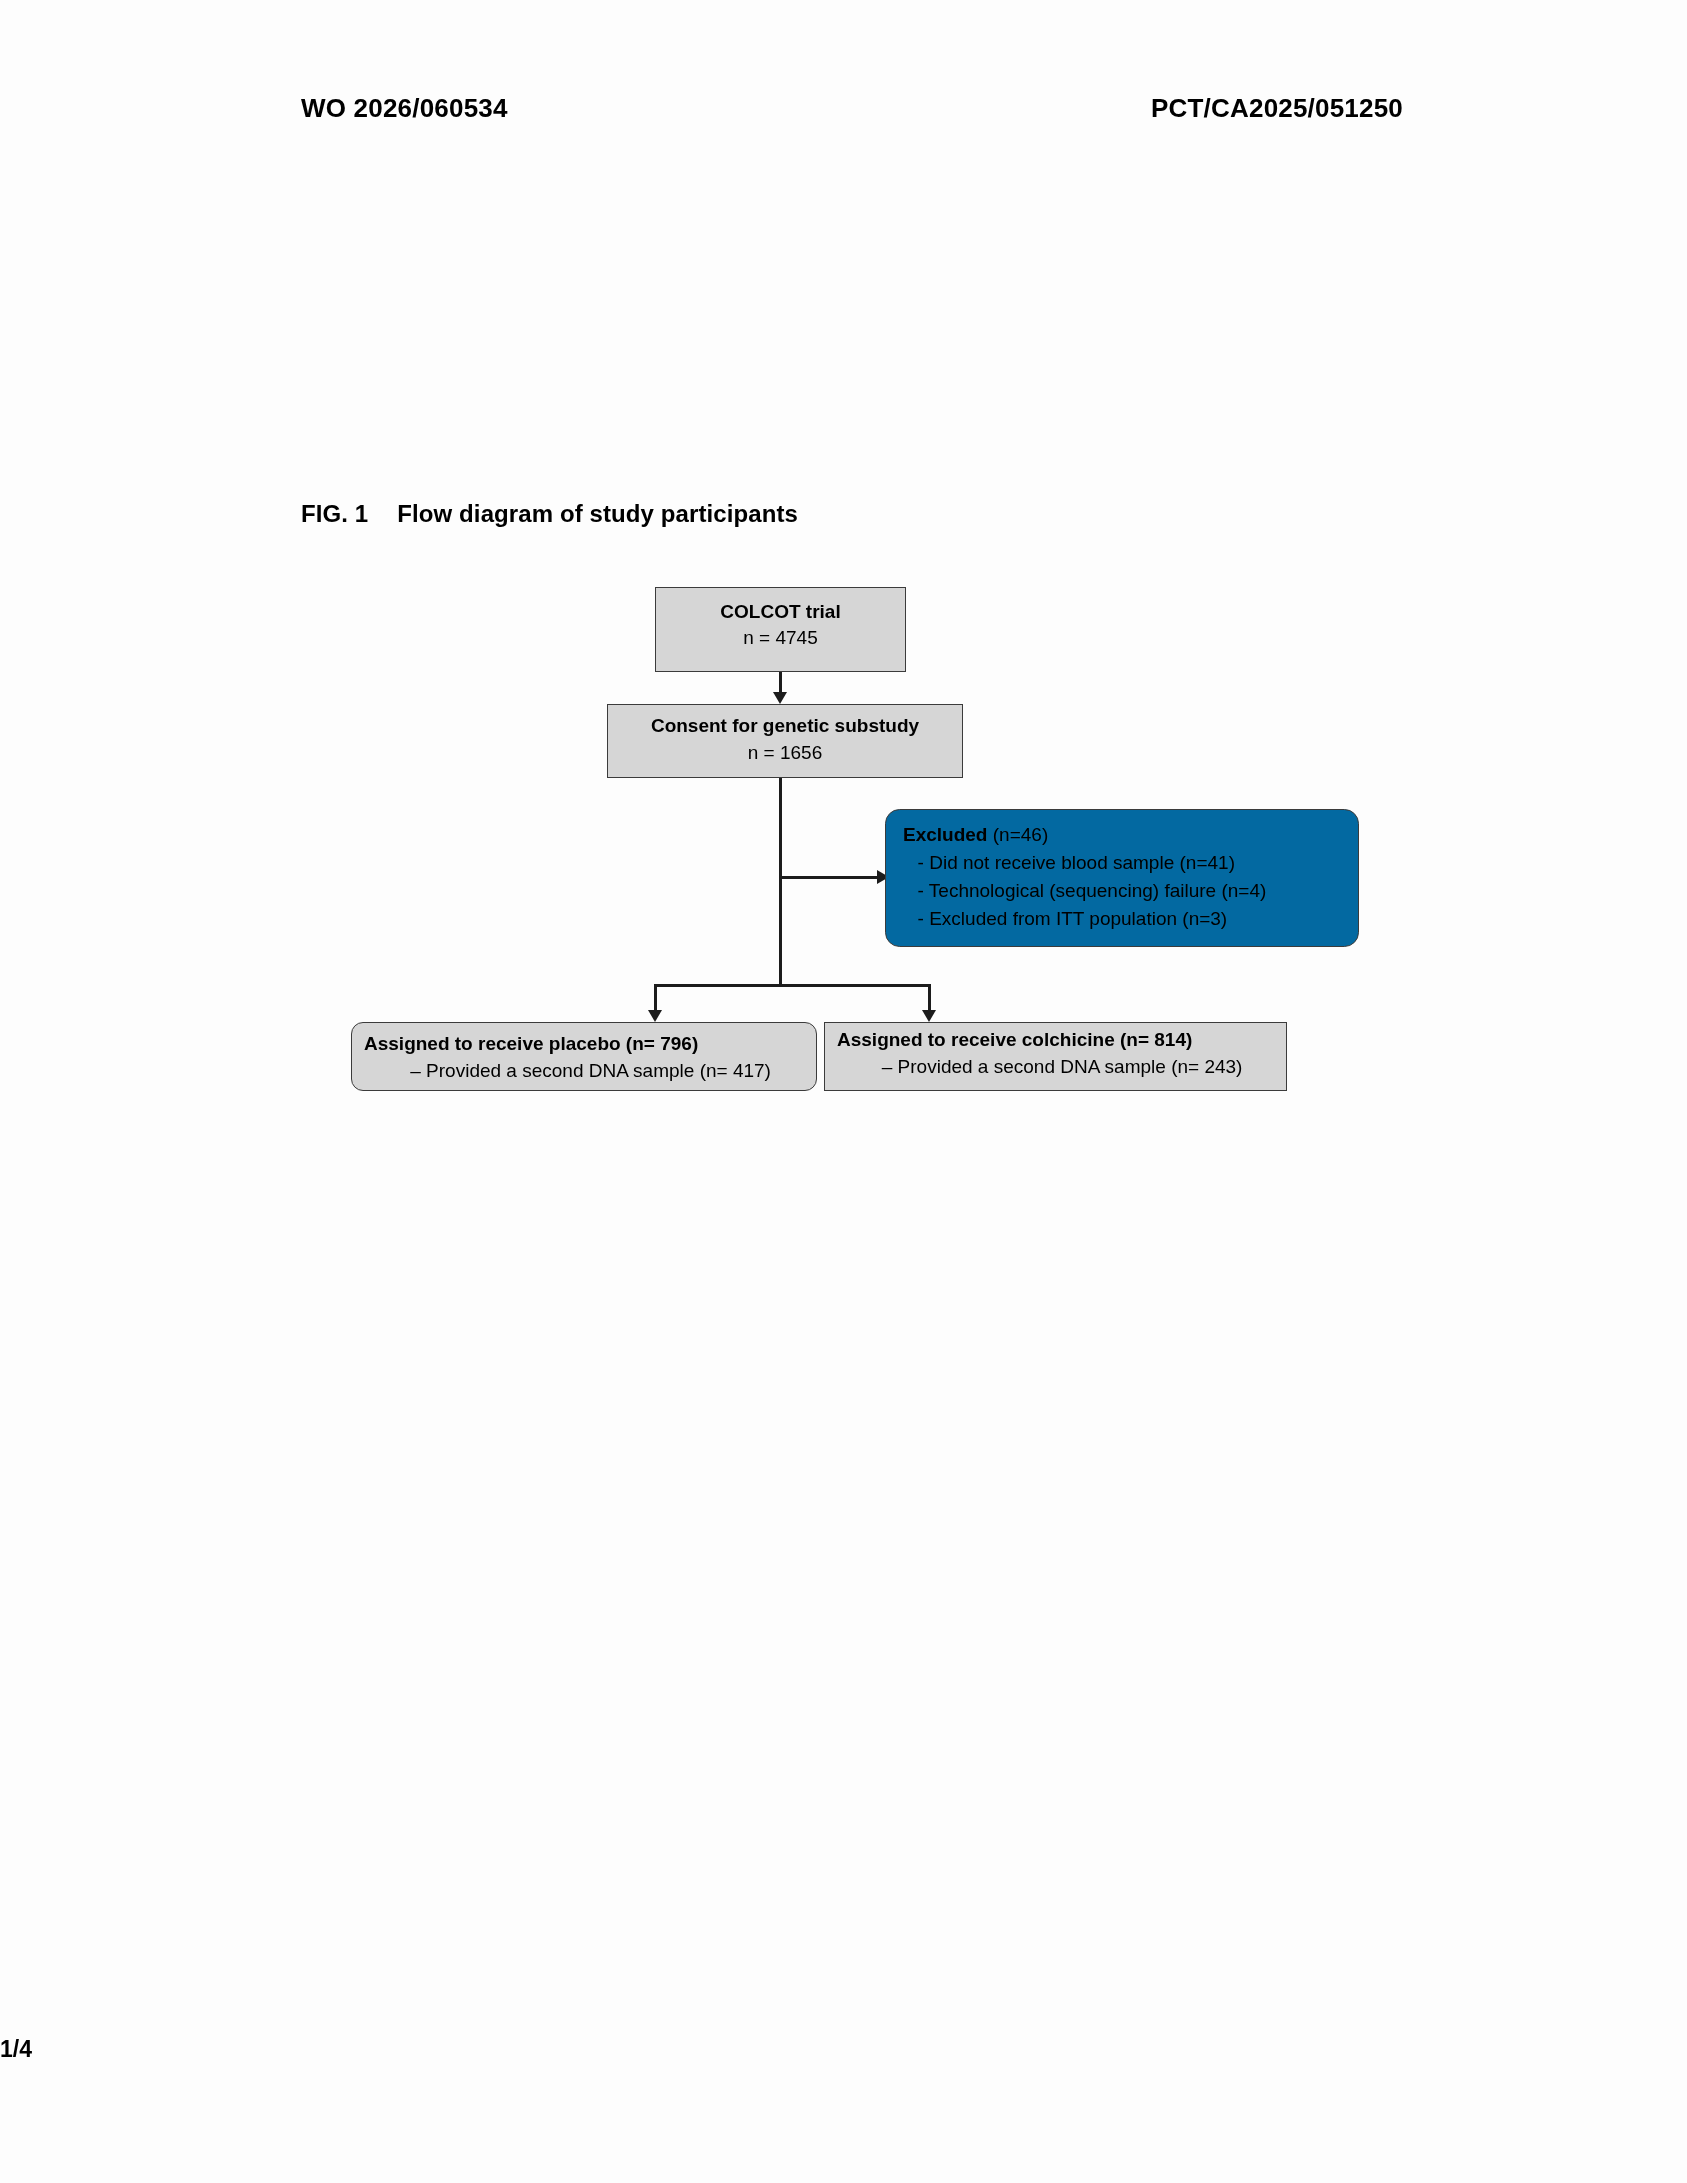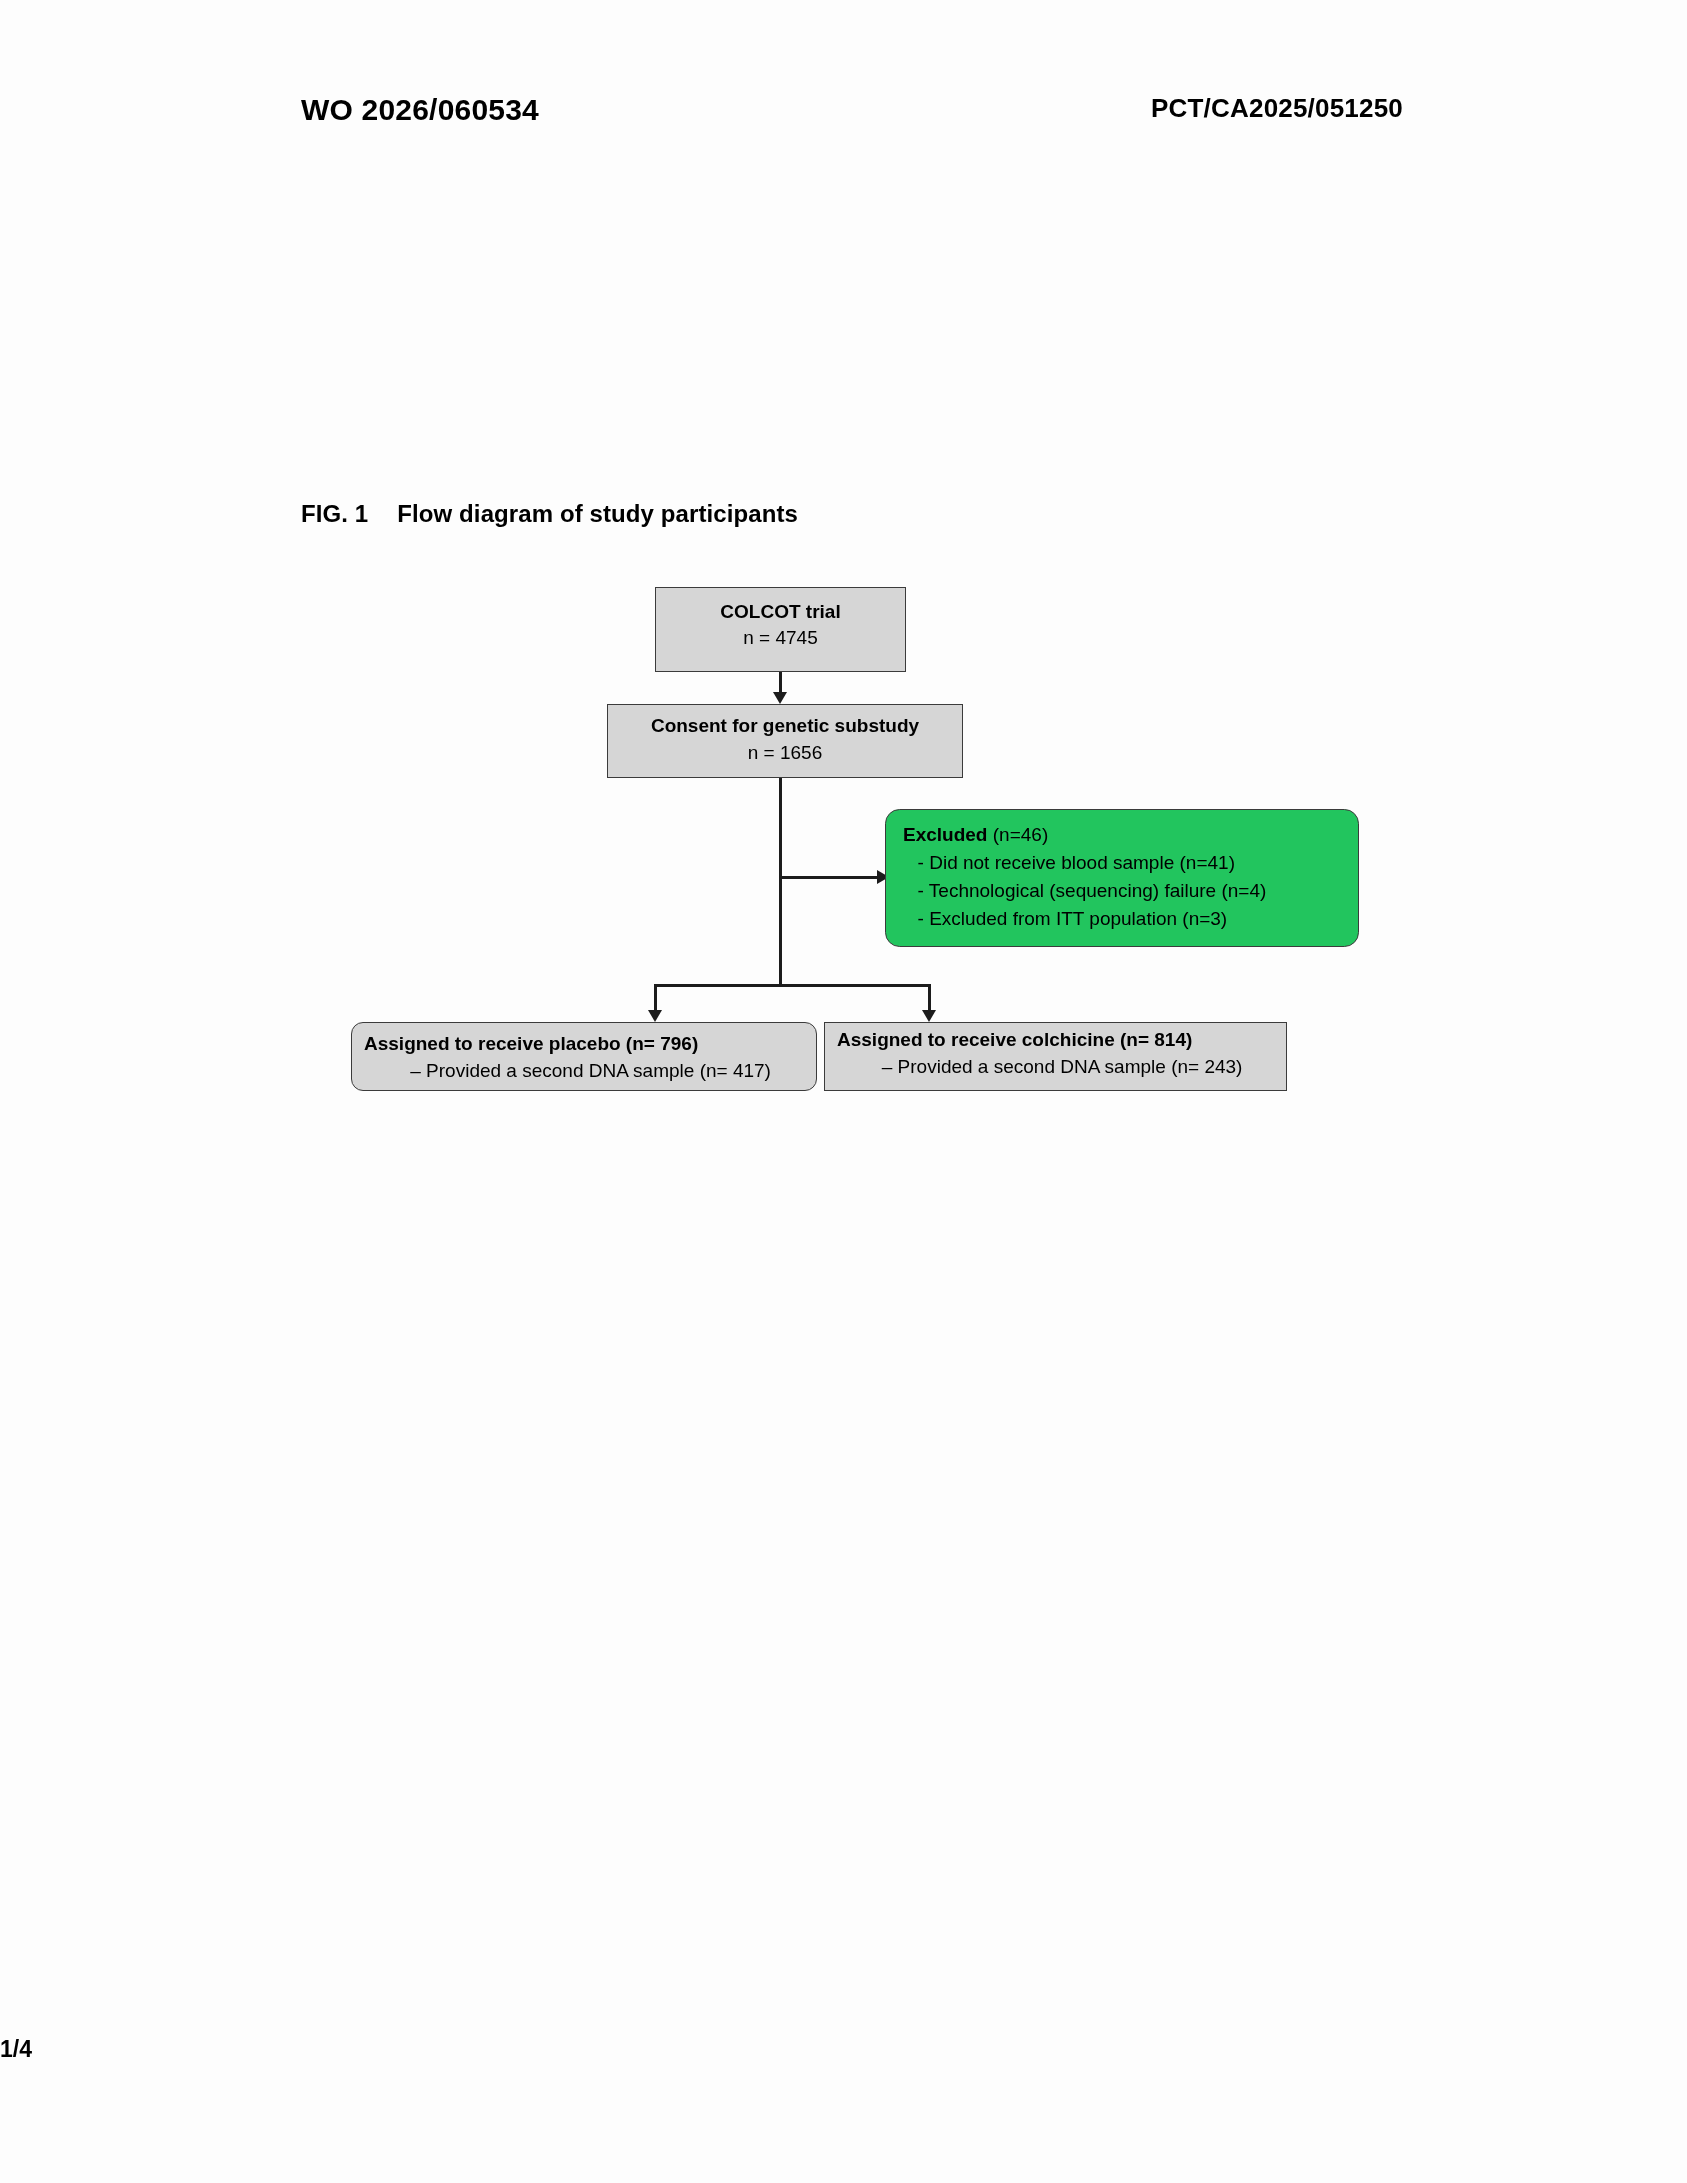--- a/index.html
+++ b/index.html
@@ -27,21 +27,21 @@
     position: absolute;
     top: 93px;
     left: 0;
     width: 1687px;
     height: 37px;
   }
   .hdr-left {
     position: absolute;
     left: 301px;
     top: 0;
-    font-size: 30px;
+    font-size: 26px;
     font-weight: bold;
     letter-spacing: 0.2px;
     white-space: nowrap;
   }
   .hdr-right {
     position: absolute;
     left: 1151px;
     top: 0;
     font-size: 26px;
     font-weight: bold;
@@ -102,21 +102,21 @@
   }
 
   
   #node-excluded {
     position: absolute;
     box-sizing: border-box;
     left: 885px;
     top: 809px;
     width: 474px;
     height: 138px;
-    background: #22c55e;
+    background: #0369a1;
     border: 1.3px solid #3b3b3b;
     border-radius: 14.6px;
     padding: 10.6px 0 0 17px;
     text-align: left;
   }
   #node-excluded .ln {
     font-size: 19px;
     line-height: 28px;
     white-space: nowrap;
     text-align: left;

